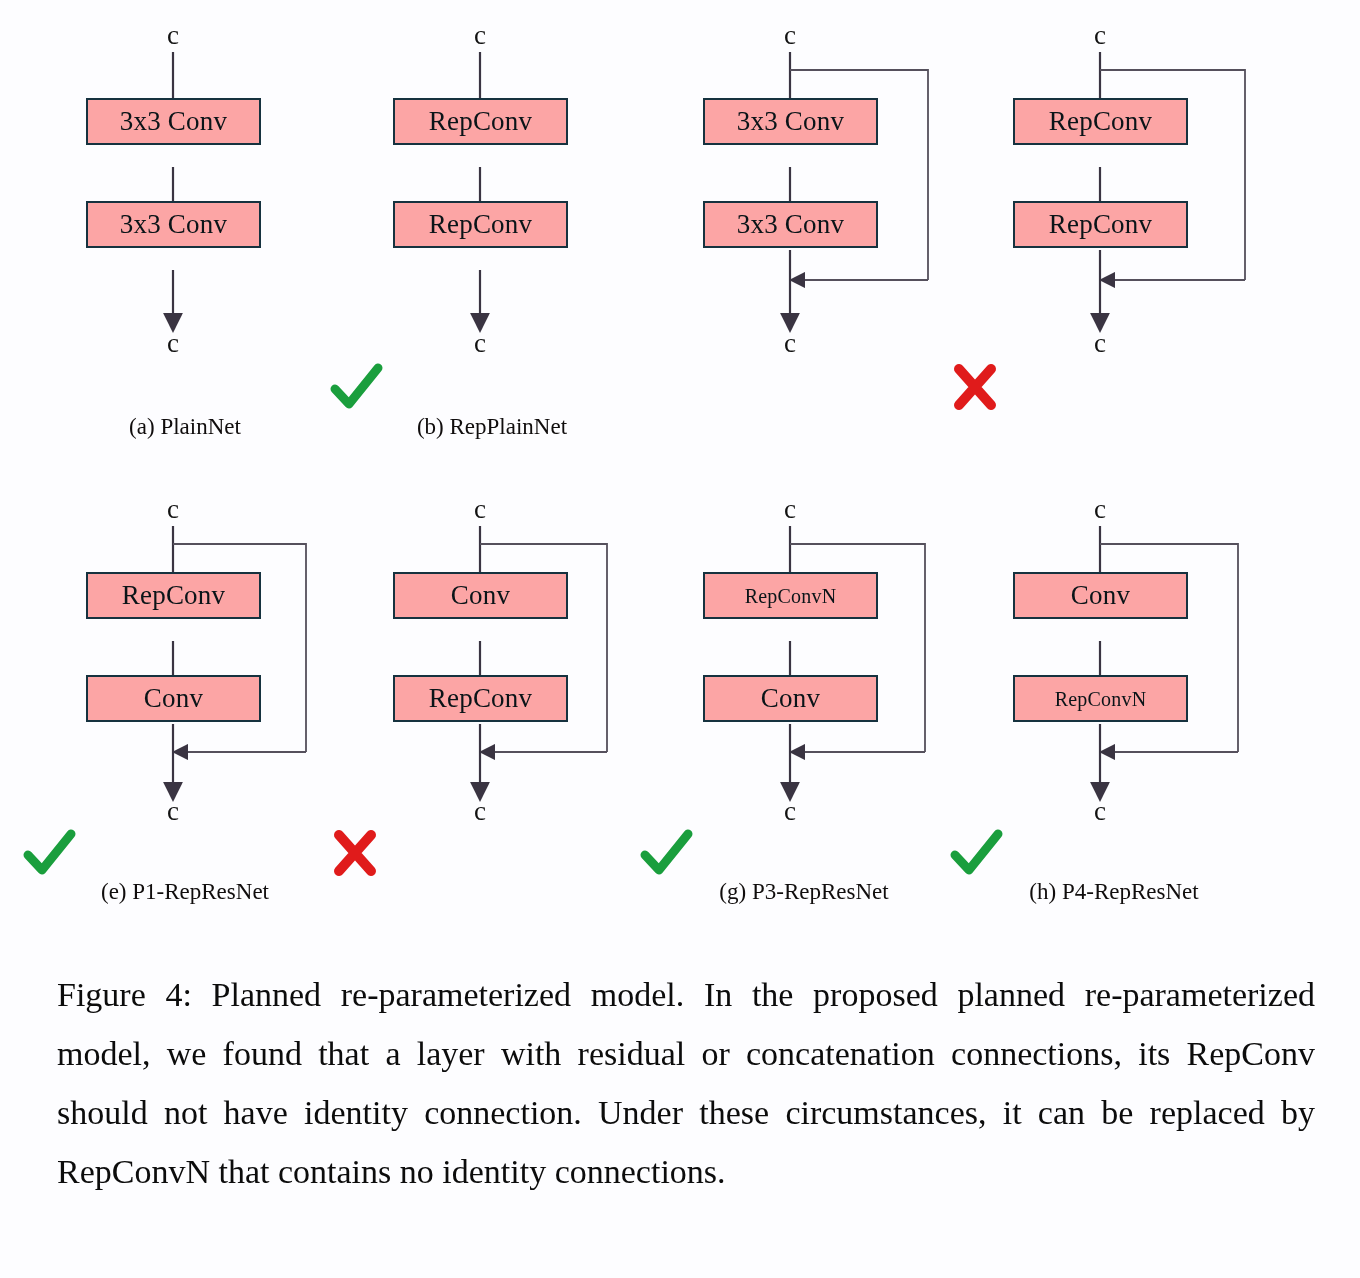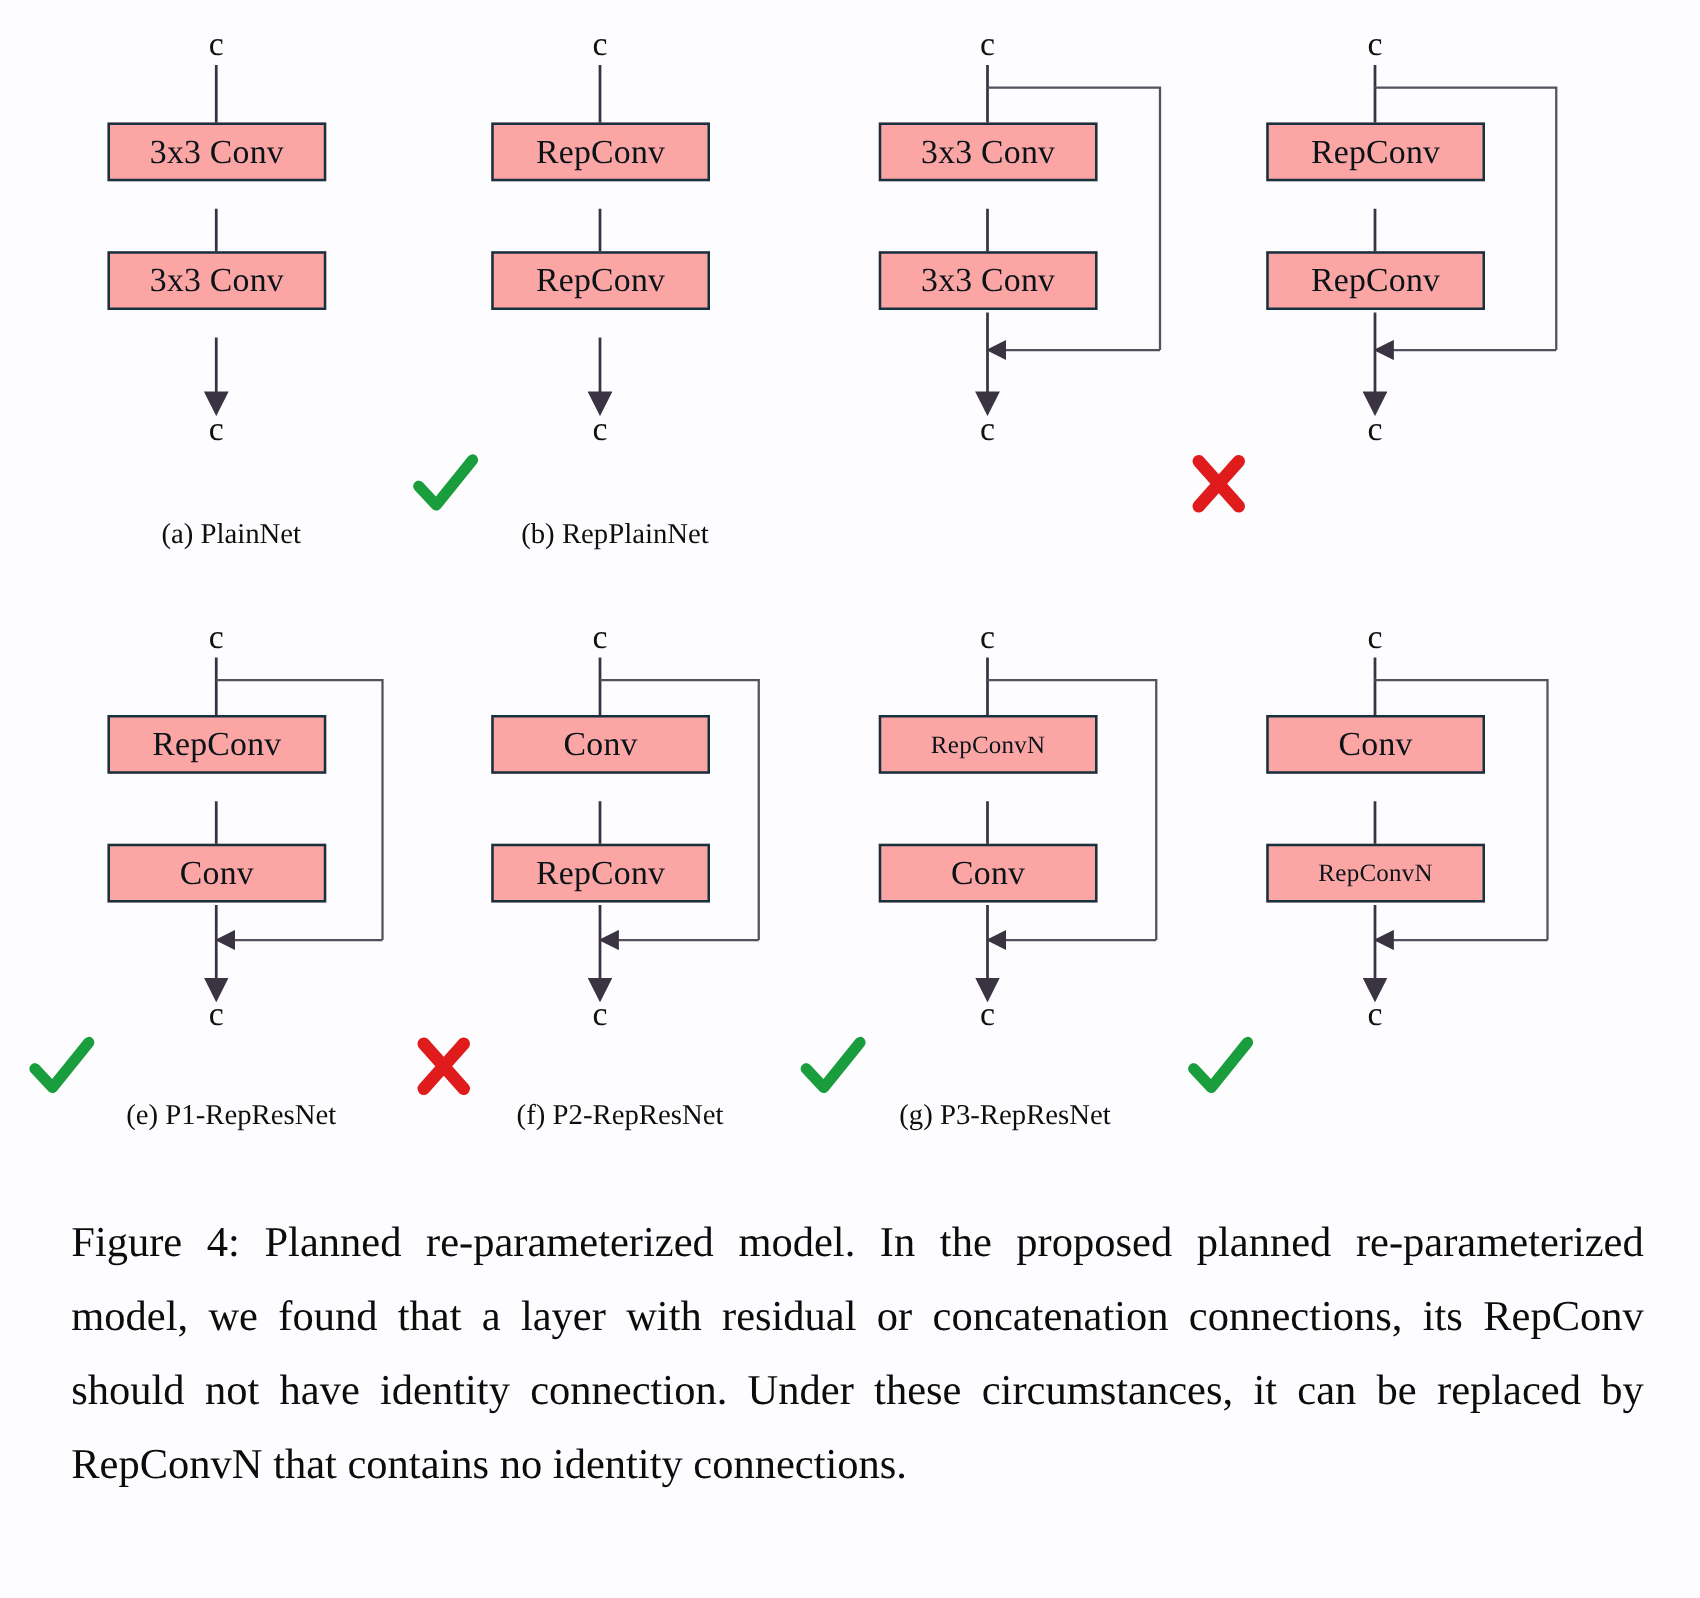--- a/index.html
+++ b/index.html
@@ -203,21 +203,20 @@
           <path d="M232,272 L112,272" marker-end="url(#ah)"></path>
         </g>
       </svg>
       <div class="node" style="left:18px;top:92px;width:175px;height:47px;">Conv</div>
       <div class="node" style="left:18px;top:195px;width:175px;height:47px;">RepConv</div>
       <div class="clabel" style="left:85px;top:318px;">c</div>
       <svg class="mark" viewBox="0 0 56 50" style="top:348px;margin-left:-48px;">
         <path d="M12 7 L44 43 M44 7 L12 43" stroke="#e01b1b" stroke-width="10" fill="none" stroke-linecap="round"></path>
       </svg>
     </div>
-    <div class="subcap" style="top:400px;left:-34px;">(f) P2-RepResNet</div>
   </div>
 
   <div class="panel row2" style="left:685px;">
     <div class="diagram">
       <div class="clabel" style="left:85px;top:16px;">c</div>
       <svg width="310" height="400" aria-hidden="true">
         <g stroke="#3a3442" stroke-width="2.2" fill="none">
           <line x1="105" y1="46" x2="105" y2="105" marker-end="url(#ah)"></line>
           <line x1="105" y1="161" x2="105" y2="208" marker-end="url(#ah)"></line>
           <line x1="105" y1="244" x2="105" y2="312" marker-end="url(#ah)"></line>
@@ -251,17 +250,18 @@
           <path d="M243,272 L112,272" marker-end="url(#ah)"></path>
         </g>
       </svg>
       <div class="node" style="left:18px;top:92px;width:175px;height:47px;">Conv</div>
       <div class="node small" style="left:18px;top:195px;width:175px;height:47px;">RepConvN</div>
       <div class="clabel" style="left:85px;top:318px;">c</div>
       <svg class="mark" viewBox="0 0 56 50" style="top:348px;margin-left:-46px;">
         <path d="M6 27 L20 42 L49 6" stroke="#1a9e3d" stroke-width="9" fill="none" stroke-linecap="round" stroke-linejoin="round"></path>
       </svg>
     </div>
+    <div class="subcap" style="top:400px;left:-36px;">(h) P4-RepResNet</div>
   </div>
 
   <div class="caption">Figure 4:  Planned re-parameterized model.   In the proposed planned re-parameterized model, we found that a layer with residual or concatenation connections, its RepConv should not have identity connection. Under these circumstances, it can be replaced by RepConvN that contains no identity connections.</div>
 
 </div>
 
 </body></html>

